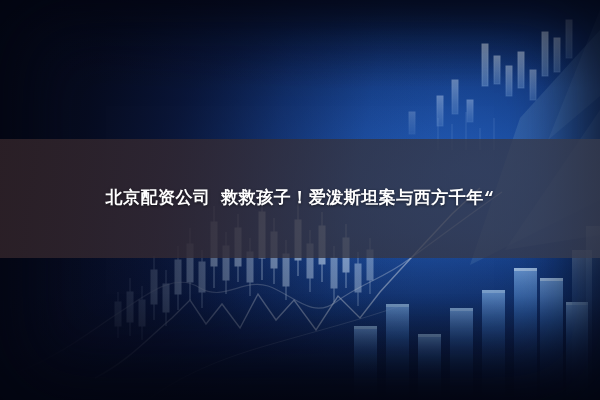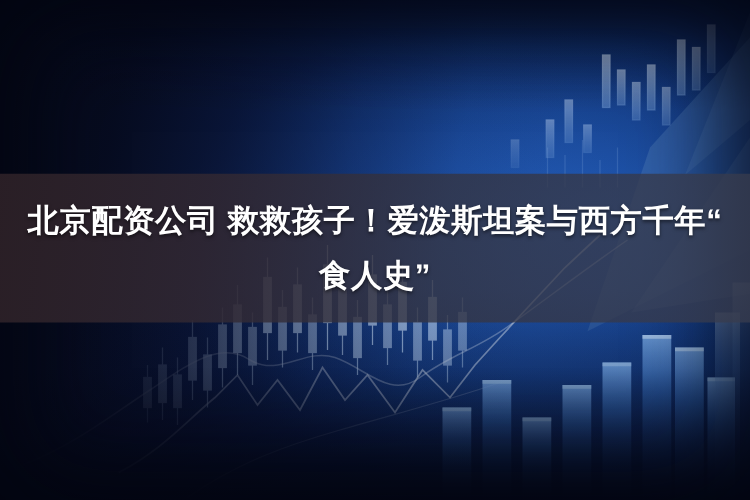--- a/index.html
+++ b/index.html
@@ -62,26 +62,27 @@
     top: 139px;
     height: 119px;
     background: linear-gradient(100deg, rgba(47,34,40,0.88) 0%, rgba(50,40,50,0.84) 28%, rgba(52,52,66,0.80) 58%, rgba(56,60,78,0.76) 100%);
     display: flex;
     flex-direction: column;
     align-items: center;
     justify-content: center;
   }
   .title-line {
     color: #ffffff;
-    font-size: 25px;
+    font-size: 17px;
     font-weight: bold;
     line-height: 44px;
     letter-spacing: 0.5px;
     white-space: nowrap;
     text-shadow: 0 1px 3px rgba(0,0,0,0.55);
+    font-family: Liberation Mono, monospace;
   }
 </style>
 </head>
 <body>
 
 <div id="stage">
 
   <div class="bg-base"></div>
 
   <svg class="svg-layer" viewBox="0 0 600 400" preserveAspectRatio="none">
@@ -304,16 +305,15 @@
     </g>
   </svg>
 
   <div class="bg-leftdark"></div>
   <div class="bg-topdark"></div>
   <div class="bg-bottomdark"></div>
   <div class="vignette"></div>
 
   <div class="title-band">
     <div class="title-line">北京配资公司 救救孩子！爱泼斯坦案与西方千年“</div>
-    <div class="title-line">食人史”</div>
   </div>
 
 </div>
 
 </body></html>

